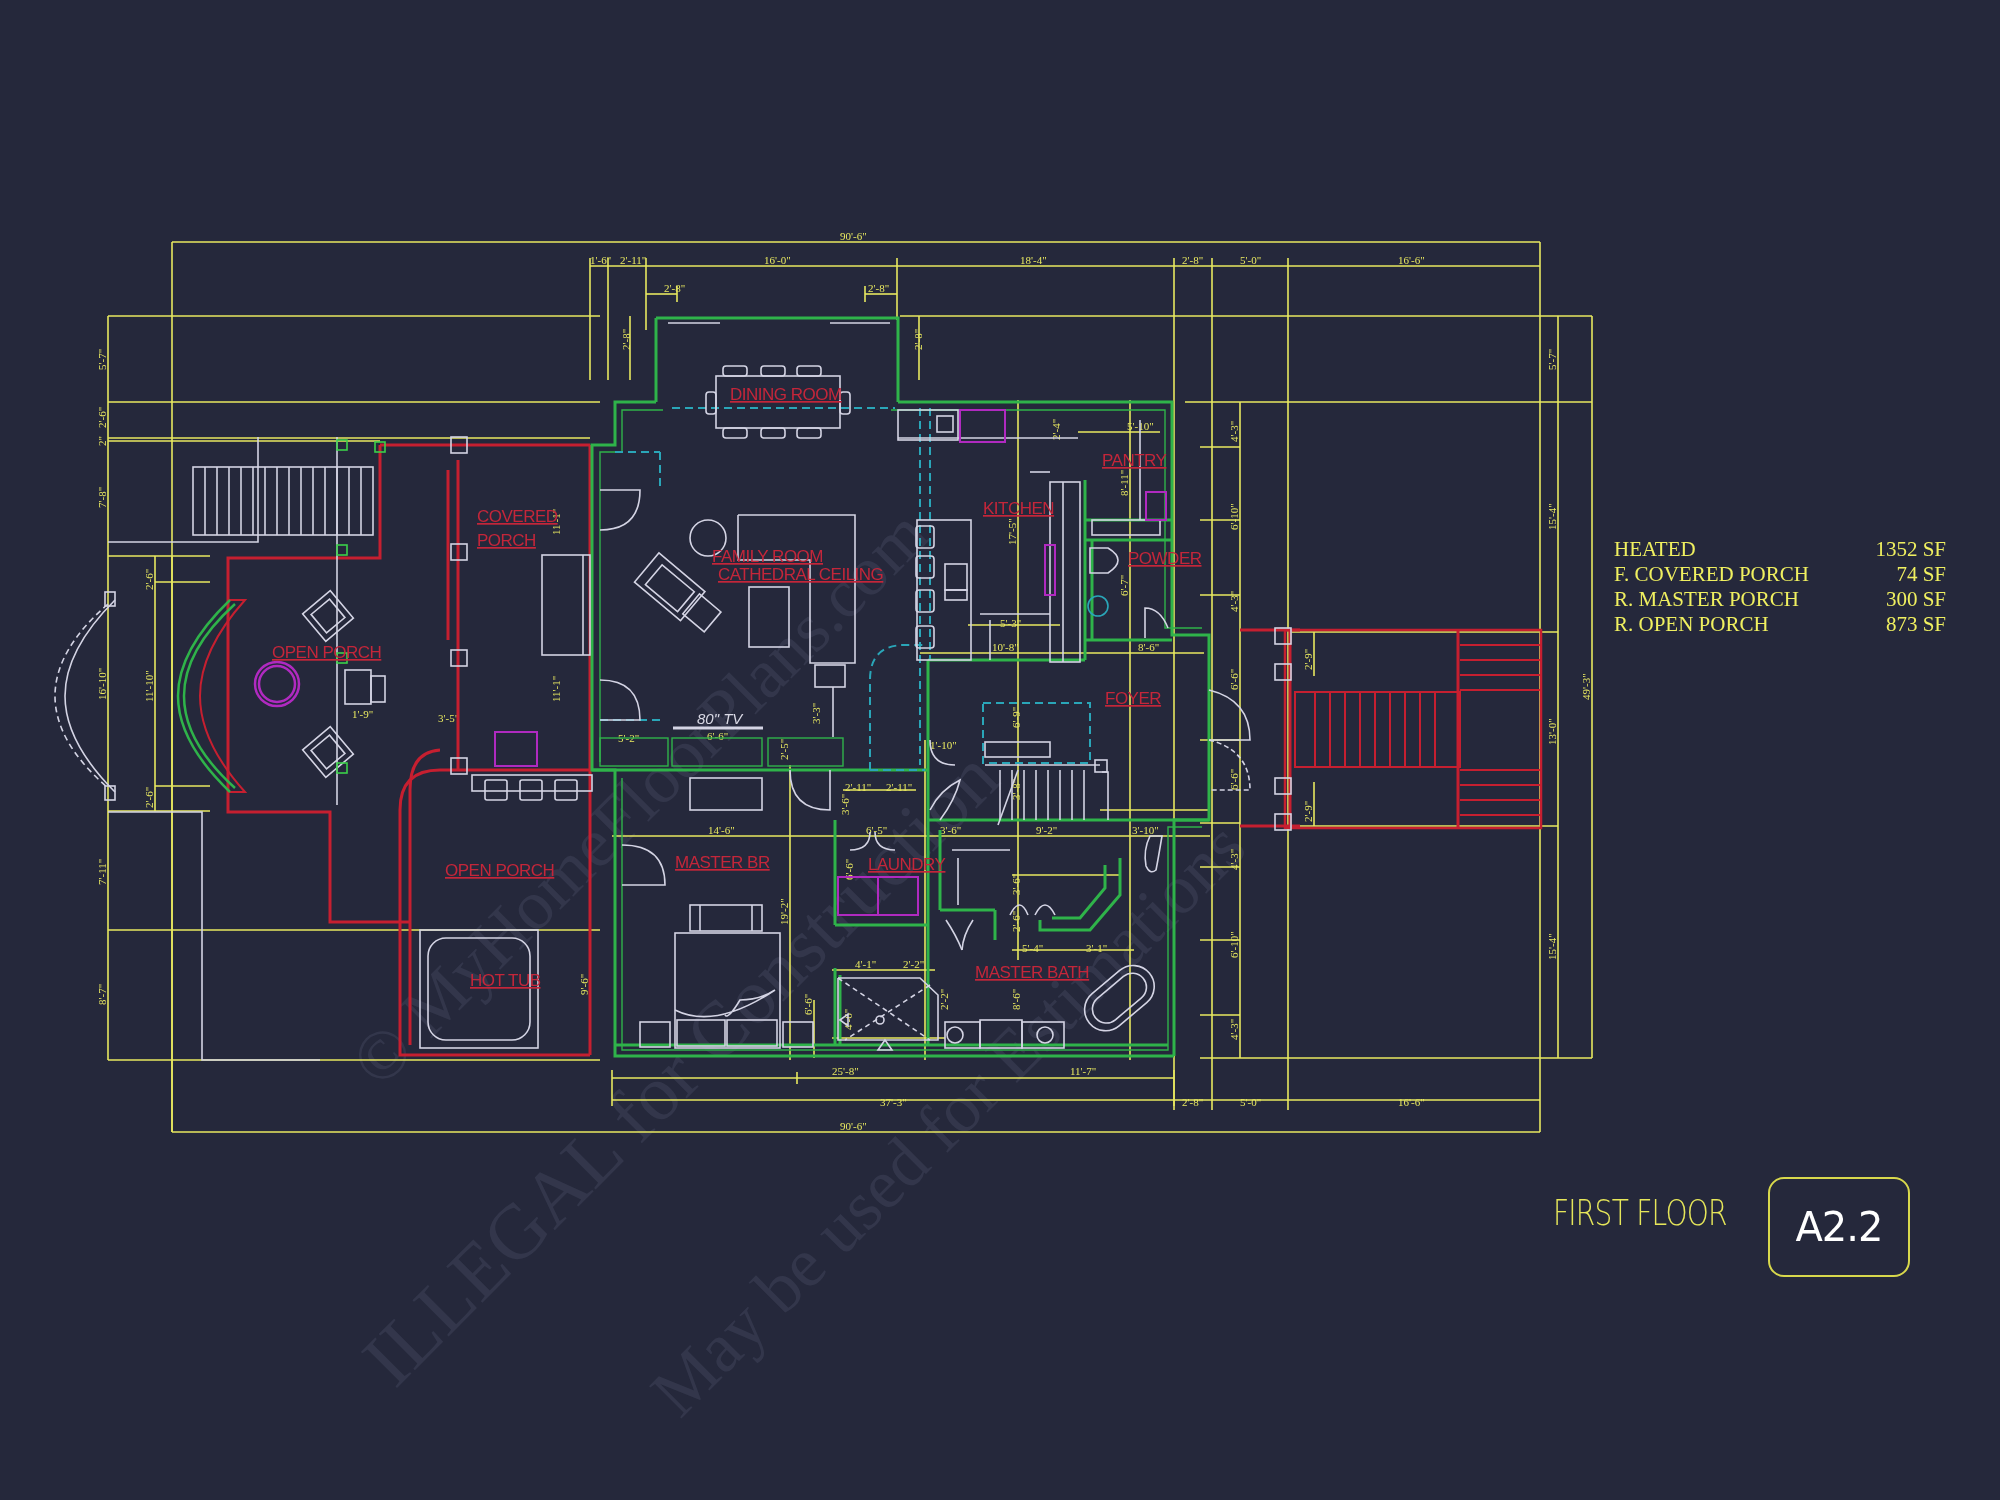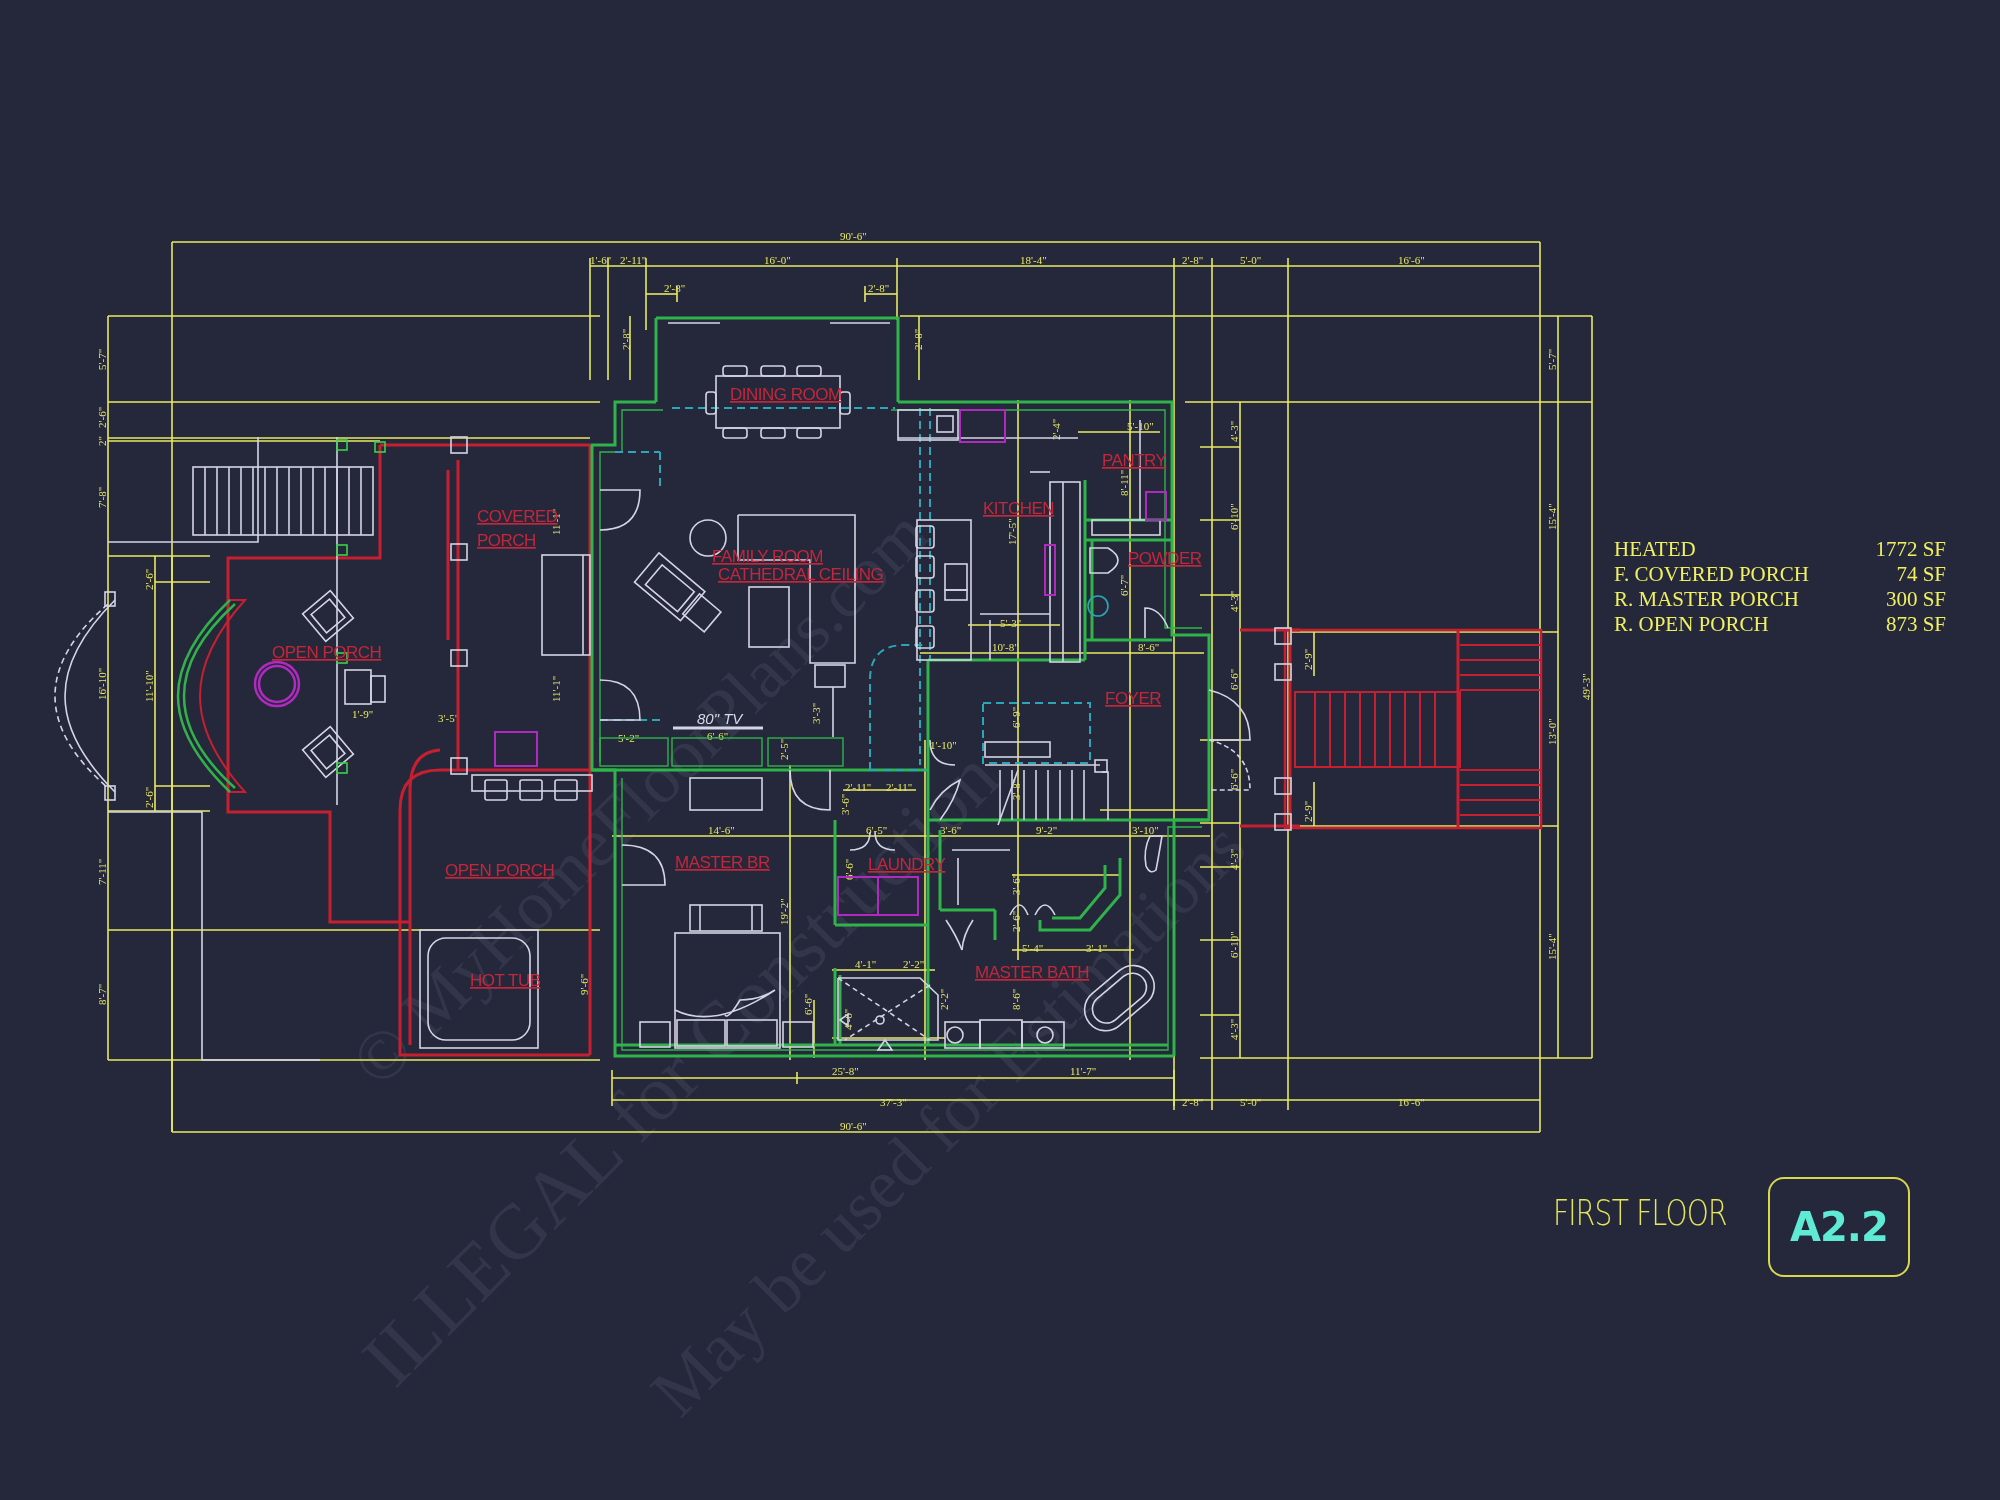--- a/index.html
+++ b/index.html
@@ -6,21 +6,21 @@
   body{width:2000px;height:1500px;position:relative;overflow:hidden;font-family:"Liberation Serif",serif;}
   #plan{position:absolute;left:0;top:0;width:2000px;height:1500px;}
   .dim{fill:#e8e860;font-family:"Liberation Serif",serif;font-size:11px;}
   .room{fill:#c4263a;font-family:"Liberation Sans",sans-serif;font-size:17px;letter-spacing:-0.5px;text-decoration:underline;}
   .note{fill:#d8d8e4;font-family:"Liberation Sans",sans-serif;font-size:15px;font-style:italic;}
   .wm{fill:rgba(150,155,185,0.13);font-family:"Liberation Serif",serif;}
   #area-table{position:absolute;left:1614px;top:537px;width:332px;color:#f0f060;font-family:"Liberation Serif",serif;font-size:21px;line-height:25px;}
   .area-row{display:flex;justify-content:space-between;gap:9px;}
   #sheet-title{position:absolute;left:1553px;top:1192px;color:#e6e65a;font-family:"DejaVu Sans",sans-serif;font-size:36px;font-weight:200;letter-spacing:-1px;transform:scaleX(0.78);transform-origin:left center;}
   #sheet-box{position:absolute;left:1768px;top:1177px;width:142px;height:100px;border:2.5px solid #d8d84c;border-radius:16px;box-sizing:border-box;display:flex;align-items:center;justify-content:center;}
-  #sheet-number{color:#5eead4;font-family:"DejaVu Sans",sans-serif;font-size:40px;letter-spacing:-1px;font-weight:bold;}
+  #sheet-number{color:#ffffff;font-family:"DejaVu Sans",sans-serif;font-size:40px;letter-spacing:-1px;}
 </style>
 </head>
 <body>
 
 <svg id="plan" viewBox="0 0 2000 1500" xmlns="http://www.w3.org/2000/svg">
 
   <g>
     <text class="wm" font-size="78" transform="translate(395,1390) rotate(-45)">ILLEGAL for Construction</text>
     <text class="wm" font-size="70" transform="translate(380,1090) rotate(-45)">© MyHomeFloorPlans.com</text>
     <text class="wm" font-size="70" transform="translate(680,1420) rotate(-45)">May be used for Estimations</text>
@@ -500,21 +500,21 @@
     <text class="room" x="272" y="658">OPEN PORCH</text>
     <text class="room" x="445" y="876">OPEN PORCH</text>
     <text class="room" x="470" y="986" font-size="13">HOT TUB</text>
     <text class="note" x="697" y="724">80" TV</text>
   </g>
 </svg>
 
 <div id="area-table">
   <div class="area-row">
     <span>HEATED</span>
-    <span>1772 SF</span>
+    <span>1352 SF</span>
   </div>
   <div class="area-row">
     <span>F. COVERED PORCH</span>
     <span>74 SF</span>
   </div>
   <div class="area-row">
     <span>R. MASTER PORCH</span>
     <span>300 SF</span>
   </div>
   <div class="area-row">

